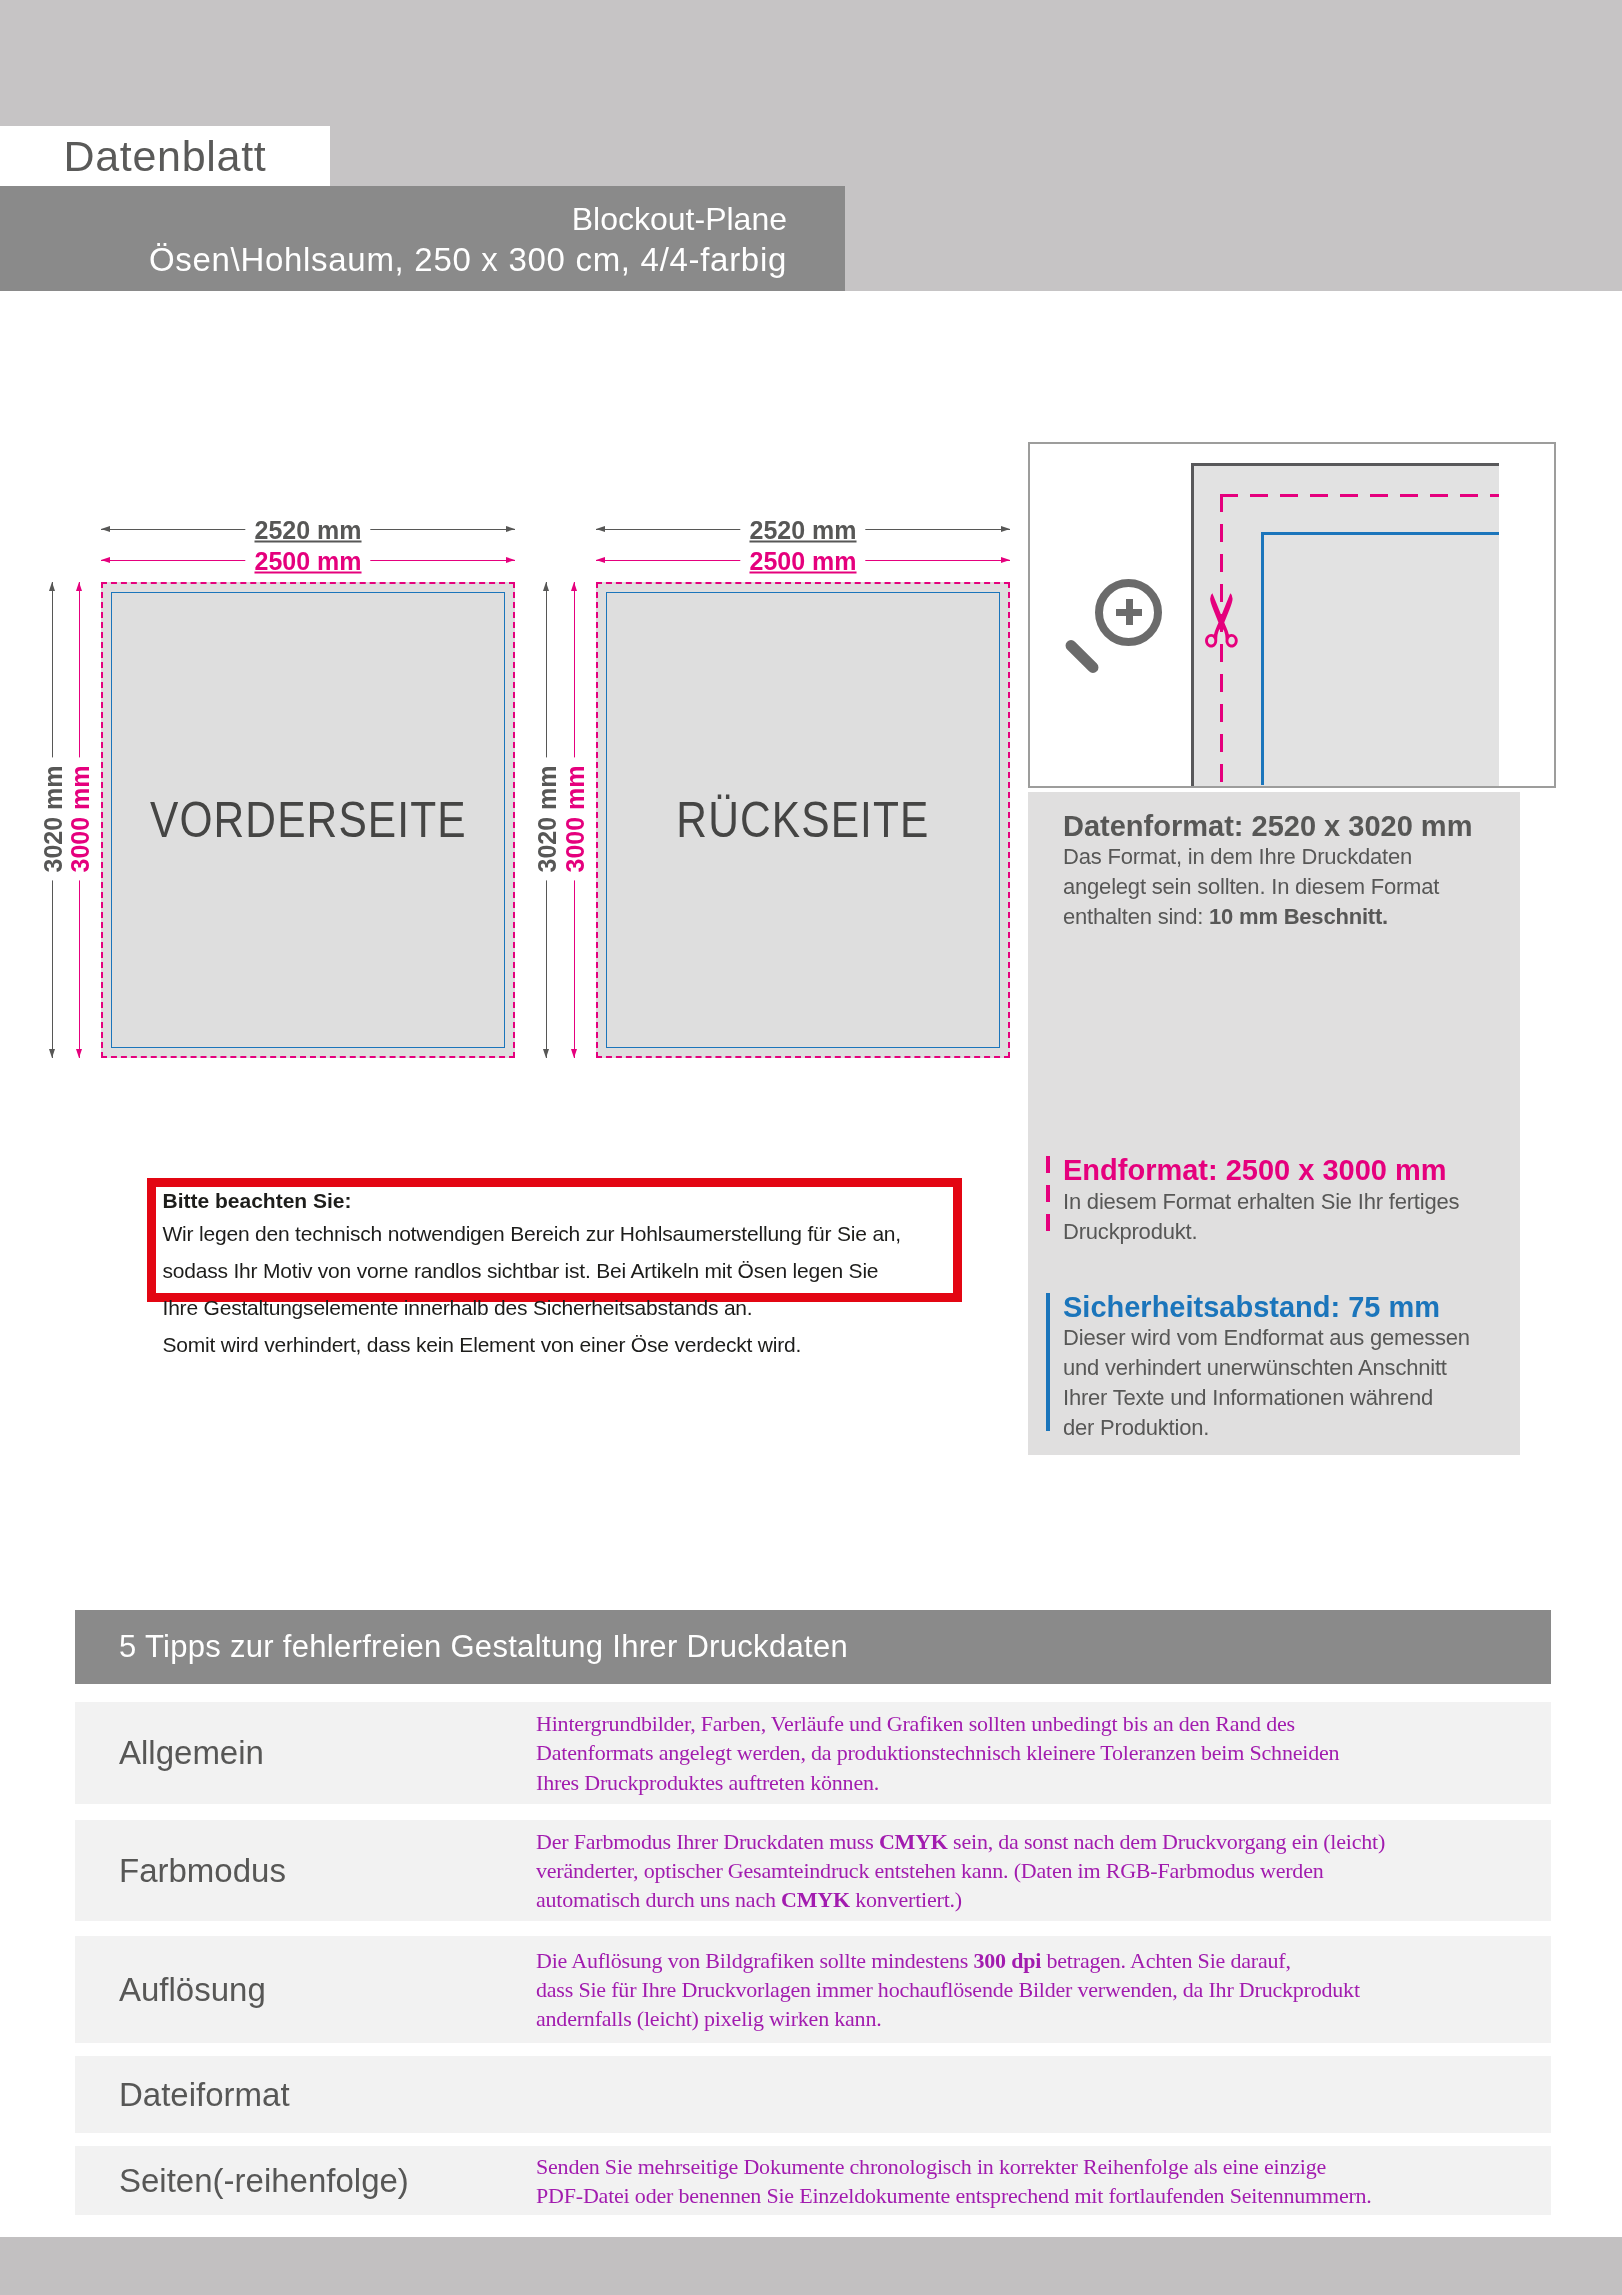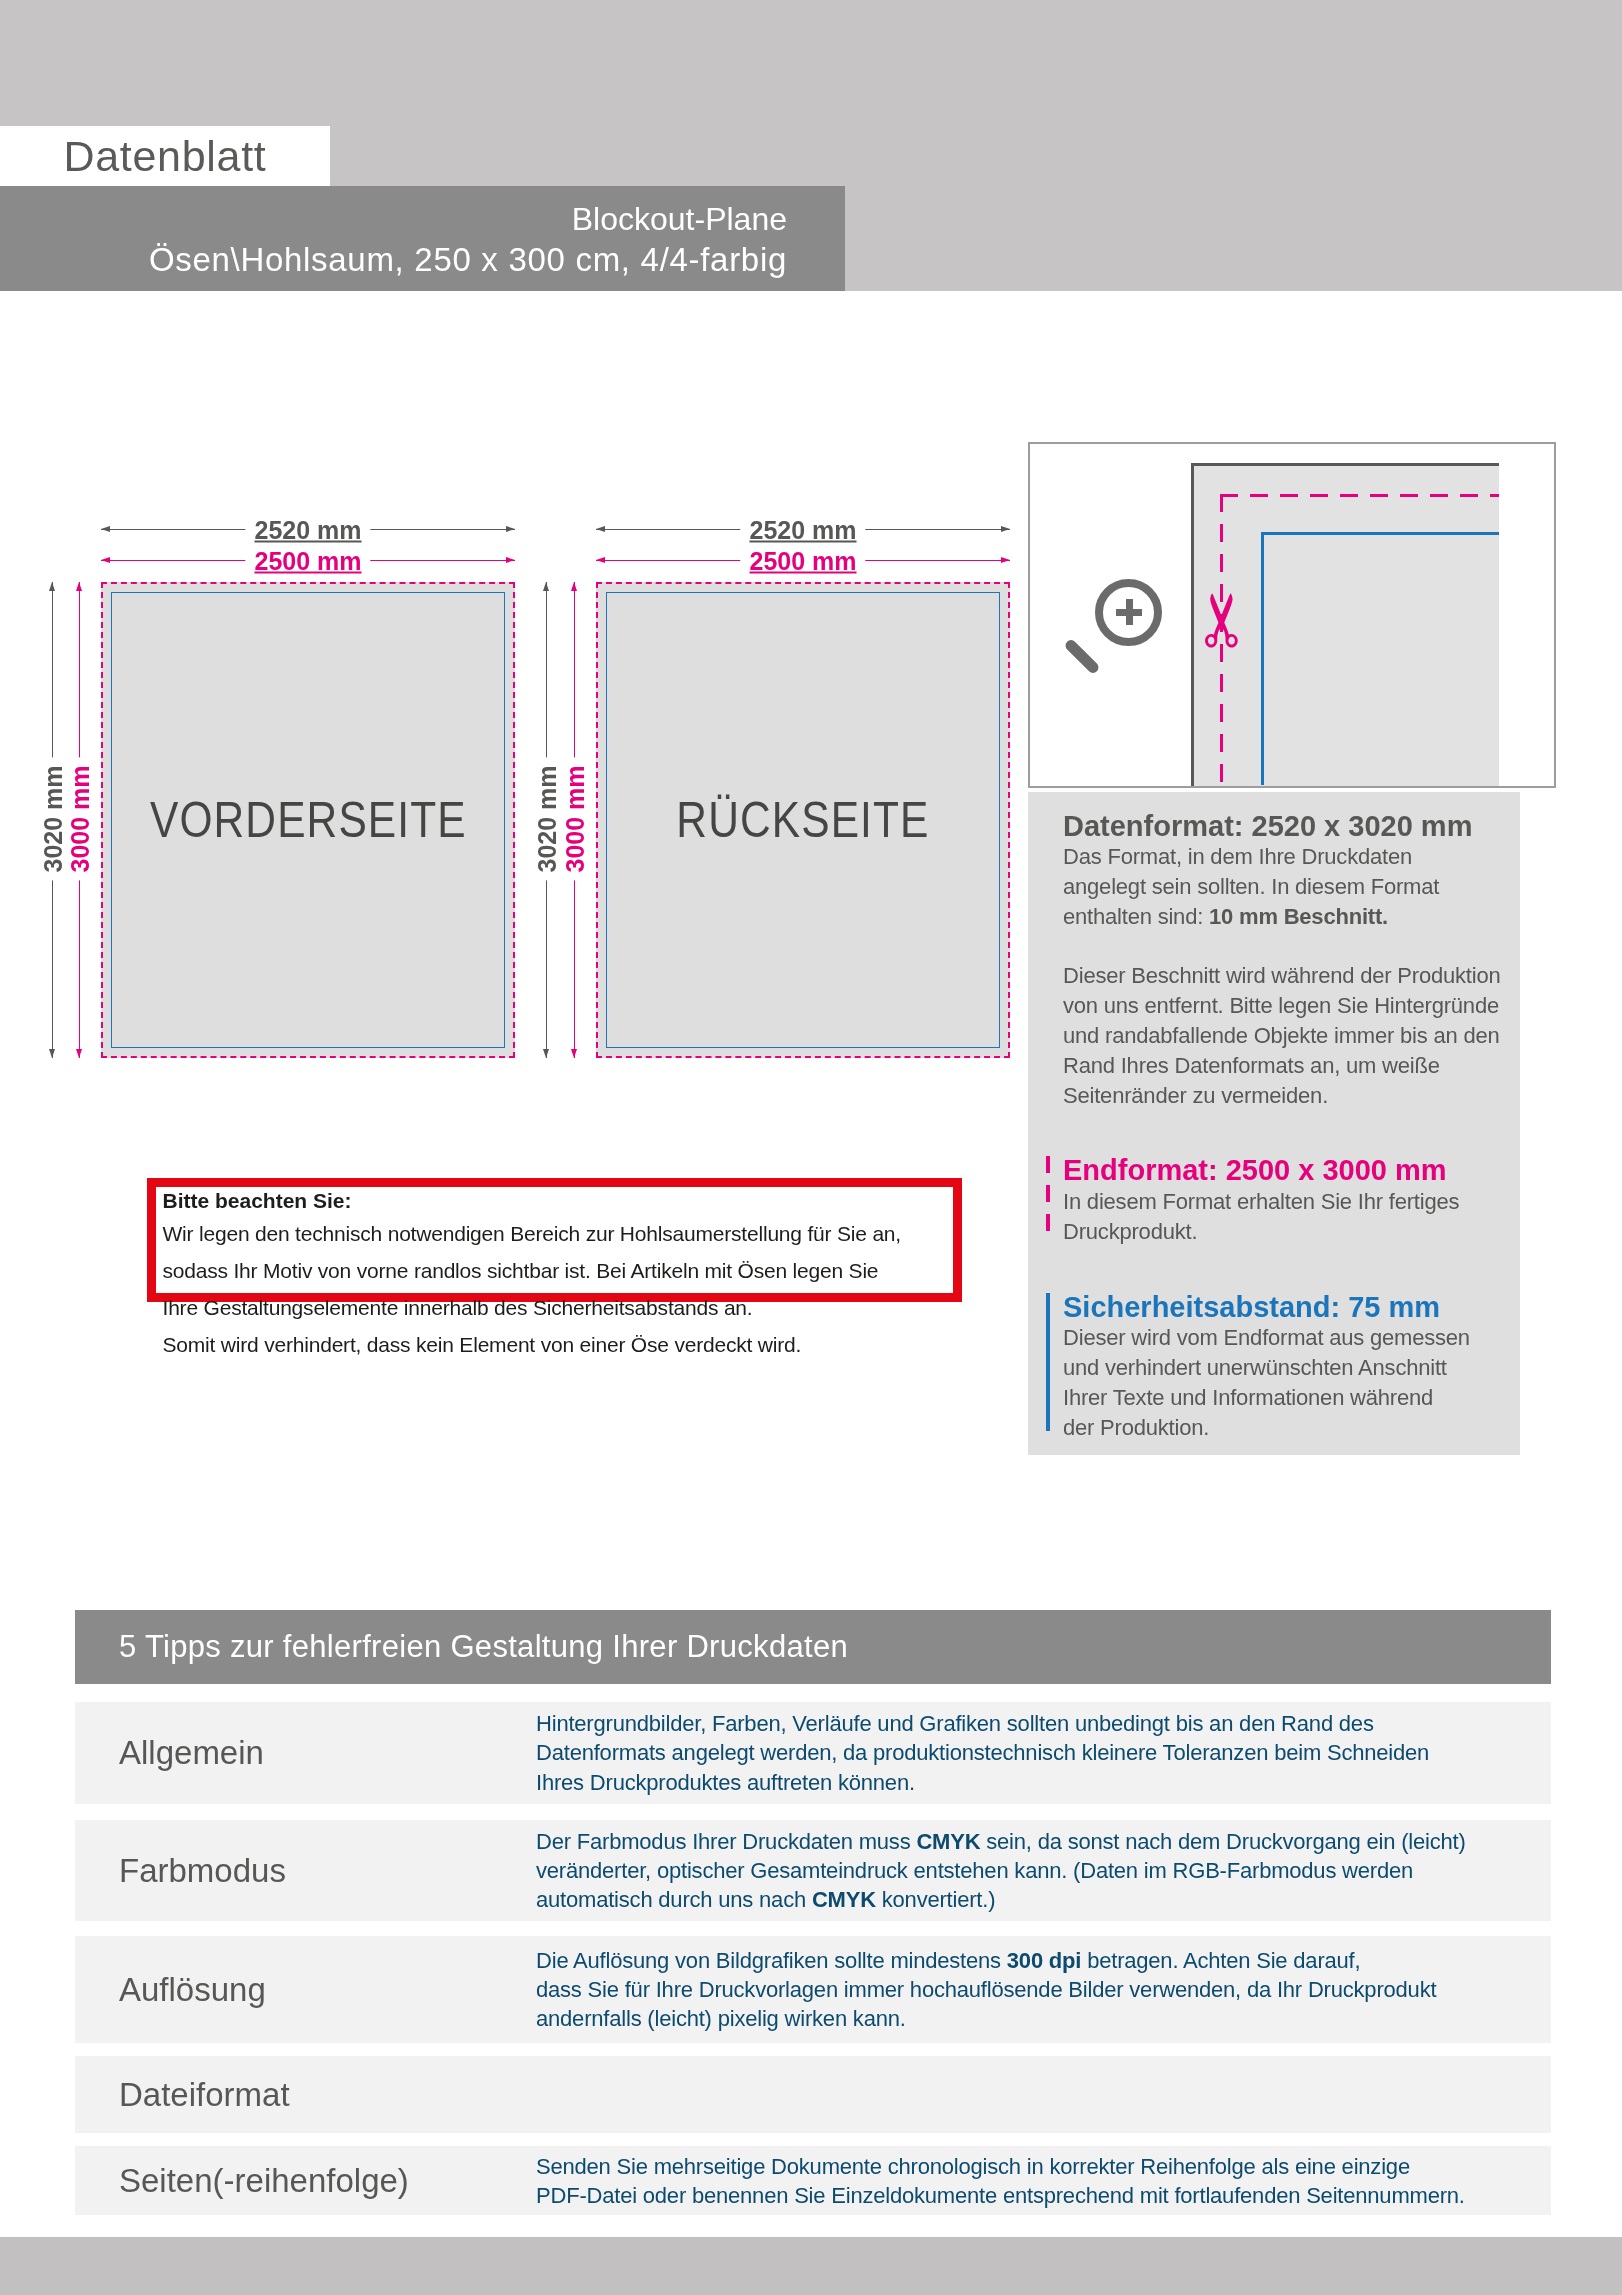--- a/index.html
+++ b/index.html
@@ -94,21 +94,21 @@
   .notice .nb{font-size:21px;color:#1d1d1b;line-height:37px;letter-spacing:-0.2px;white-space:pre-line;}
 
   
   .tips-header{left:75px;top:1610px;width:1476px;height:74px;background:#8a8a8a;
     display:flex;align-items:center;padding-left:44px;box-sizing:border-box;}
   .tips-header span{color:#ffffff;font-size:31px;letter-spacing:0.3px;}
   .tip-row{left:75px;width:1476px;background:#f2f2f2;}
   .tip-row .tl{position:absolute;left:44px;top:50%;transform:translateY(-50%);
     font-size:33px;color:#575756;white-space:nowrap;}
   .tip-row .td{position:absolute;left:461px;top:50%;transform:translateY(-50%);
-    font-size:22px;line-height:29.4px;color:#0c4a6e;white-space:pre-line;width:1008px;letter-spacing:-0.2px;}
+    font-size:22px;line-height:29.4px;color:#a21caf;white-space:pre-line;width:1008px;letter-spacing:-0.2px;font-family:Liberation Serif, serif;}
   .r1{top:1702px;height:102px;}
   .r2{top:1820px;height:101px;}
   .r3{top:1936px;height:107px;}
   .r4{top:2056px;height:77px;}
   .r5{top:2146px;height:69px;}
 
   .footer-band{left:0;top:2237px;width:1623px;height:59px;background:#c2c0c1;}
 </style>
 </head>
 <body>
@@ -183,25 +183,20 @@
   <div class="plus-h"></div>
   <div class="plus-v"></div>
   <div class="scissors">✂</div>
 </div>
 
 <div class="abs info-panel">
   <div class="h dark" style="top:17.7px;">Datenformat: 2520 x 3020 mm</div>
   <div class="p" style="top:50px;"><span>Das Format, in dem Ihre Druckdaten
 angelegt sein sollten. In diesem Format
 enthalten sind: </span><b>10 mm Beschnitt.</b></div>
-  <div class="p" style="top:169px;">Dieser Beschnitt wird während der Produktion
-von uns entfernt. Bitte legen Sie Hintergründe
-und randabfallende Objekte immer bis an den
-Rand Ihres Datenformats an, um weiße
-Seitenränder zu vermeiden.</div>
   <div class="ind-dash" style="top:364px;height:84px;"></div>
   <div class="h mag" style="top:362px;">Endformat: 2500 x 3000 mm</div>
   <div class="p" style="top:395px;">In diesem Format erhalten Sie Ihr fertiges
 Druckprodukt.</div>
   <div class="ind-blue" style="top:501px;height:138px;"></div>
   <div class="h blue" style="top:499px;">Sicherheitsabstand: 75 mm</div>
   <div class="p" style="top:531px;">Dieser wird vom Endformat aus gemessen
 und verhindert unerwünschten Anschnitt
 Ihrer Texte und Informationen während
 der Produktion.</div>

